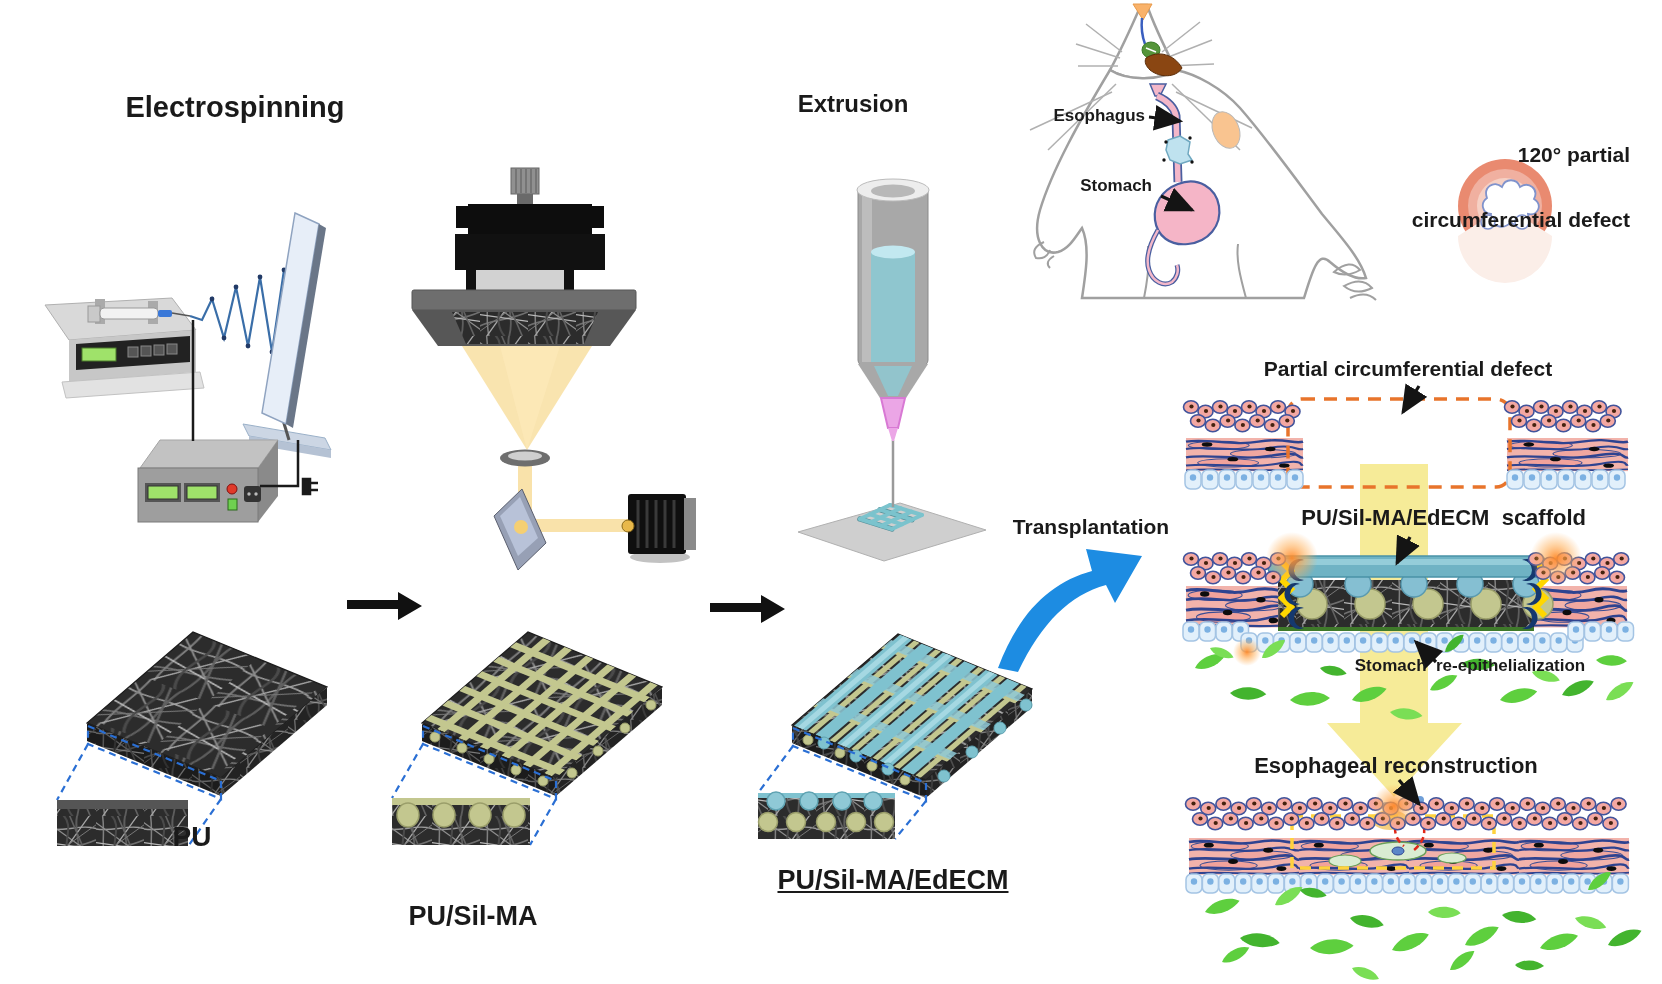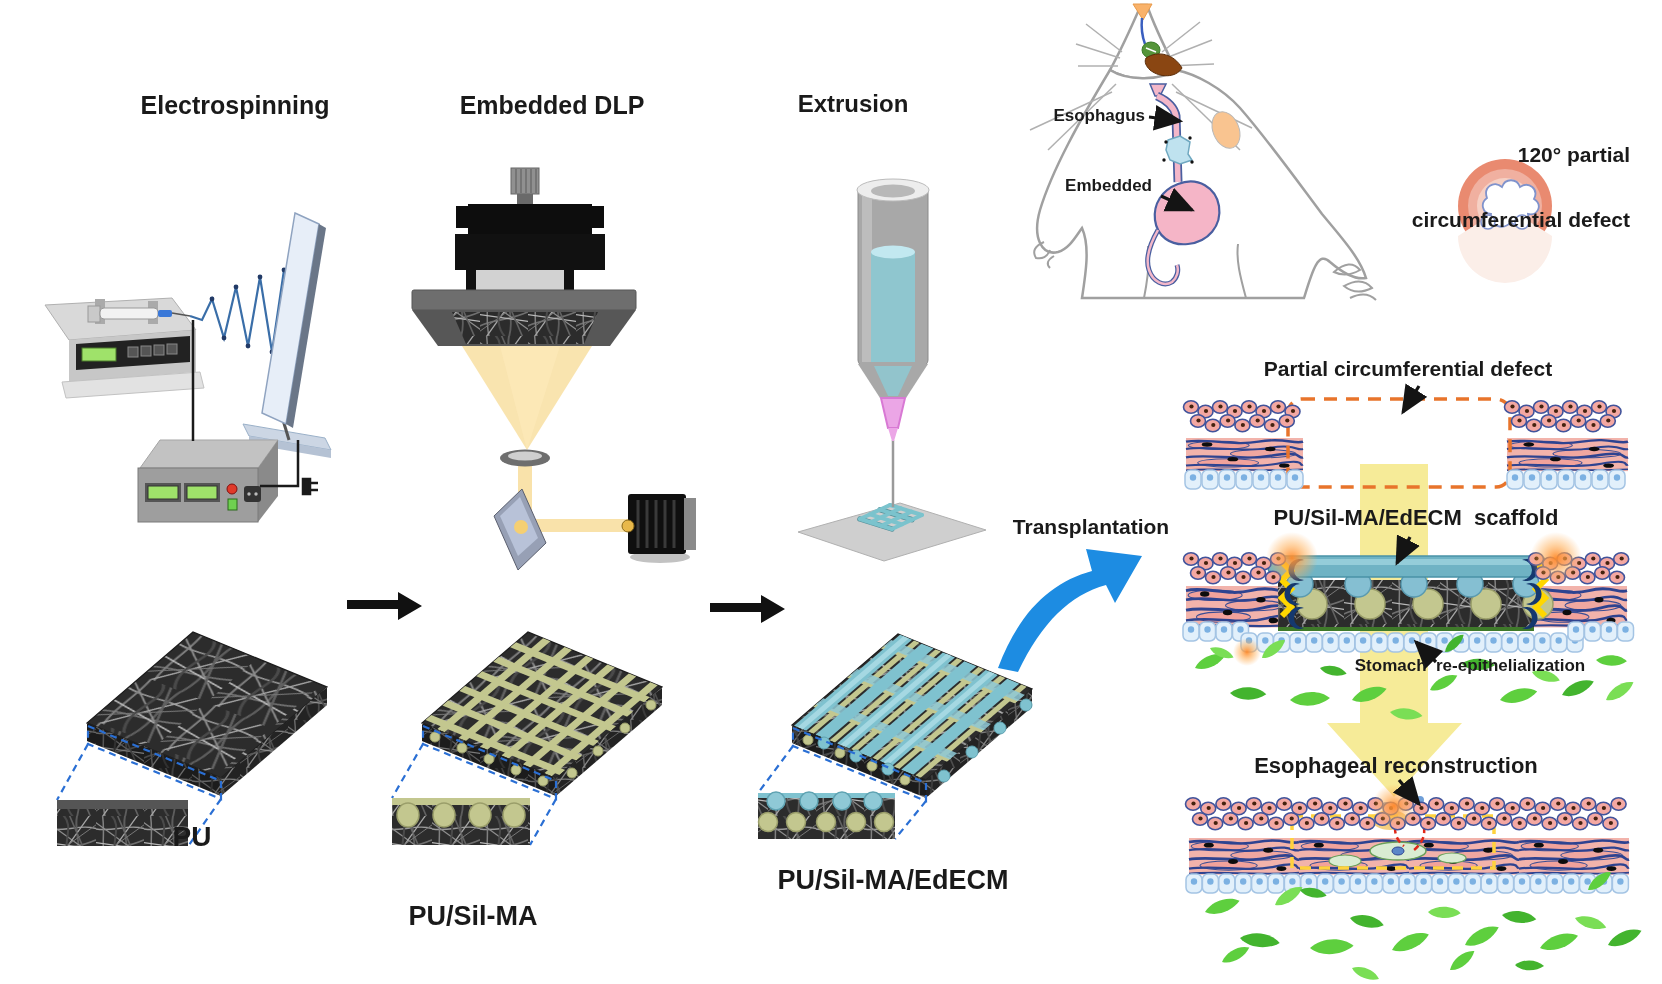--- a/index.html
+++ b/index.html
@@ -2,21 +2,21 @@
 <html><head>
 <meta charset="utf-8">
 <style>
   html,body{margin:0;padding:0;background:#ffffff;}
   .canvas{position:relative;width:1662px;height:984px;background:#fff;overflow:hidden;
           font-family:"Liberation Sans",sans-serif;}
   .canvas svg.base{position:absolute;left:0;top:0;}
   .lbl{position:absolute;font-weight:bold;color:#1a1a1a;text-align:center;line-height:1.2;
        white-space:pre-wrap;}
   .ra{text-align:right;}
-  .t25{font-size:25px;} .t24{font-size:24px;} .t22{font-size:22px;} .t21{font-size:21px;}
+  .t25{font-size:29px;} .t24{font-size:24px;} .t22{font-size:22px;} .t21{font-size:21px;}
   .t20{font-size:17px;} .t27{font-size:27px;} .t28{font-size:28px;}
   .two{line-height:1.55;}
 </style>
 </head>
 <body>
 
 <div class="canvas">
 
 <svg class="base" width="1662" height="984" viewBox="0 0 1662 984">
 <defs>
@@ -735,34 +735,33 @@
   <line x1="1149" y1="117" x2="1180" y2="121" marker-end="url(#ah)"></line>
   <line x1="1161" y1="196" x2="1192" y2="210" marker-end="url(#ah)"></line>
   <line x1="1419" y1="386" x2="1403" y2="412" marker-end="url(#ah)"></line>
   <line x1="1410" y1="537" x2="1397" y2="563" marker-end="url(#ah)"></line>
   <line x1="1436" y1="662" x2="1416" y2="642" marker-end="url(#ah)"></line>
   <line x1="1399" y1="780" x2="1419" y2="804" marker-end="url(#ah)"></line>
 </g>
 </svg>
 
 <div class="lbl t25" style="left:105px;top:90px;width:260px;">Electrospinning</div>
-<div class="lbl t25" style="left:422px;top:90px;width:260px;">Embedded DLP</div>
 <div class="lbl t24" style="left:723px;top:90px;width:260px;">Extrusion</div>
 
 <div class="lbl t28" style="left:122px;top:820px;width:140px;">PU</div>
 <div class="lbl t27" style="left:393px;top:864px;width:160px;margin-top:36px;">PU/Sil-MA</div>
-<div class="lbl t27" style="left:763px;top:864px;width:260px;">PU/Sil-MA/EdECM</div>
+<div class="lbl t27" style="left:763px;top:864px;width:260px;text-decoration:underline;">PU/Sil-MA/EdECM</div>
 
 <div class="lbl t20 ra" style="left:1020px;top:106px;width:125px;">Esophagus</div>
-<div class="lbl t20 ra" style="left:1020px;top:176px;width:132px;">Embedded</div>
+<div class="lbl t20 ra" style="left:1020px;top:176px;width:132px;">Stomach</div>
 
 <div class="lbl t21 two" style="left:1370px;top:106px;width:260px;text-align:right;">
   <span>120° partial</span><br>
   <span>circumferential defect</span>
 </div>
 
 <div class="lbl t21" style="left:991px;top:514px;width:200px;">Transplantation</div>
 
 <div class="lbl t21" style="left:1238px;top:356px;width:340px;">Partial circumferential defect</div>
-<div class="lbl t22" style="left:1246px;top:505px;width:340px;">PU/Sil-MA/EdECM  scaffold</div>
+<div class="lbl t22" style="left:1246px;top:505px;width:340px;text-align:right;">PU/Sil-MA/EdECM  scaffold</div>
 <div class="lbl t20" style="left:1320px;top:656px;width:300px;">Stomach  re-epithelialization</div>
 <div class="lbl t22" style="left:1236px;top:753px;width:320px;">Esophageal reconstruction</div>
 </div>
 
 </body></html>

